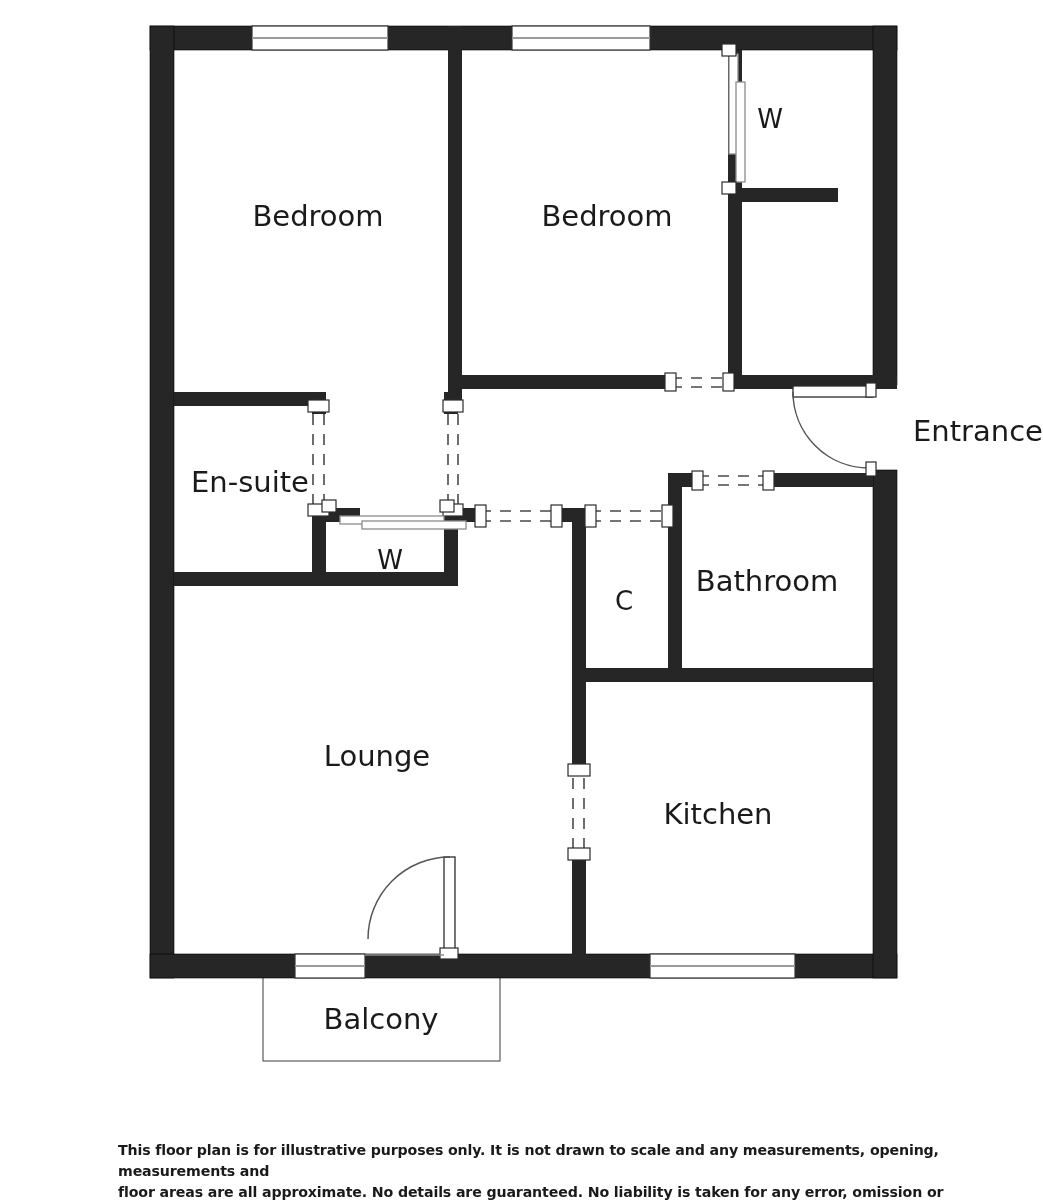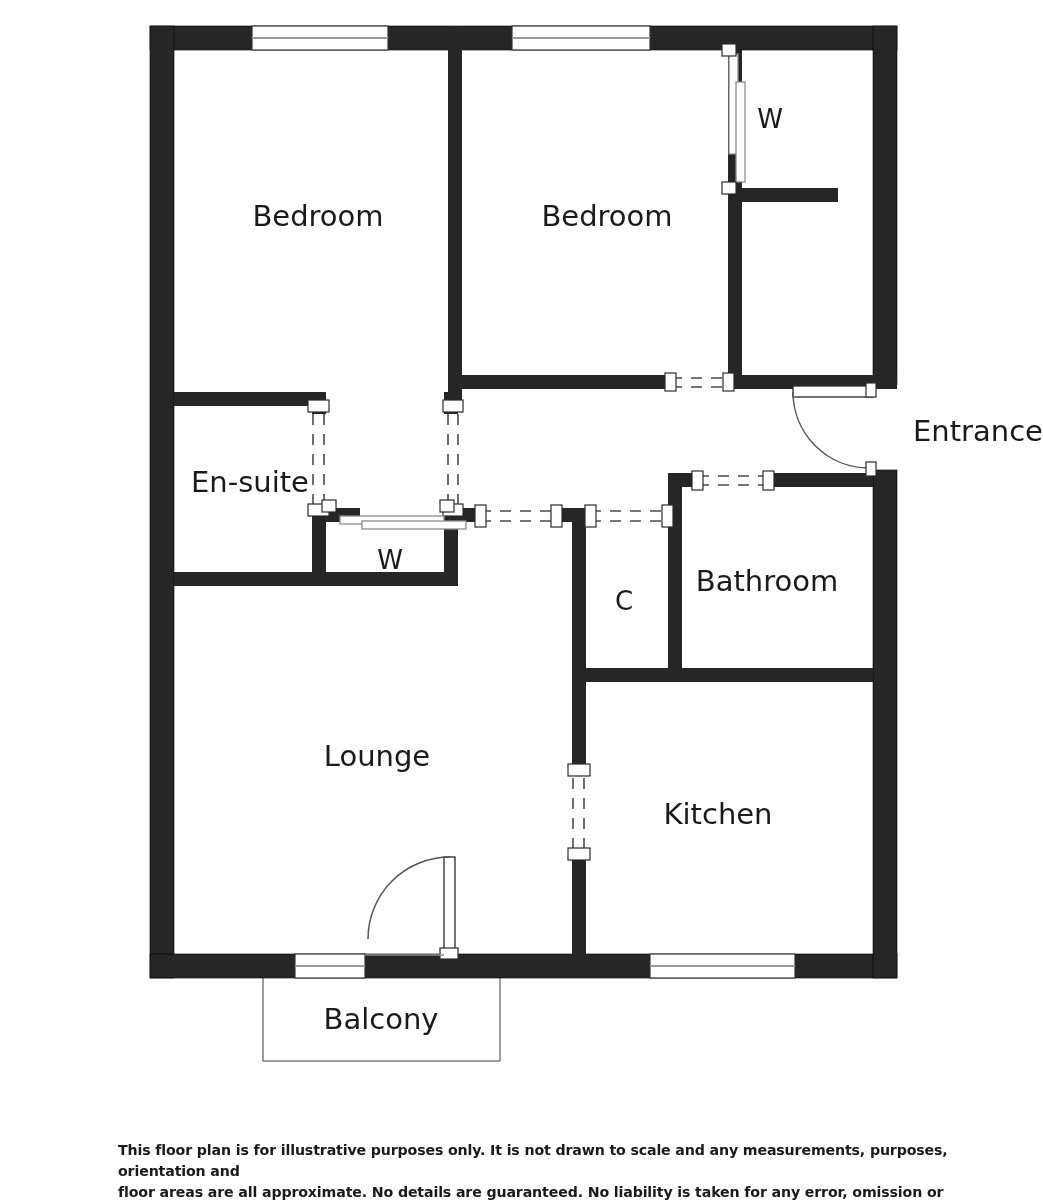--- a/index.html
+++ b/index.html
@@ -299,17 +299,17 @@
       <text class="room-label" x="381" y="1021">Balcony</text>
     </g>
 
     <g>
       <text class="room-label" x="913" y="433" style="text-anchor:start;">Entrance</text>
     </g>
 
   </svg>
 
   <div id="disclaimer">
-    <div>This floor plan is for illustrative purposes only. It is not drawn to scale and any measurements, purposes, orientation and</div>
+    <div>This floor plan is for illustrative purposes only. It is not drawn to scale and any measurements, opening, measurements and</div>
     <div>floor areas are all approximate. No details are guaranteed. No liability is taken for any error, omission or misstatement.</div>
   </div>
 
 </div>
 
 </body></html>

